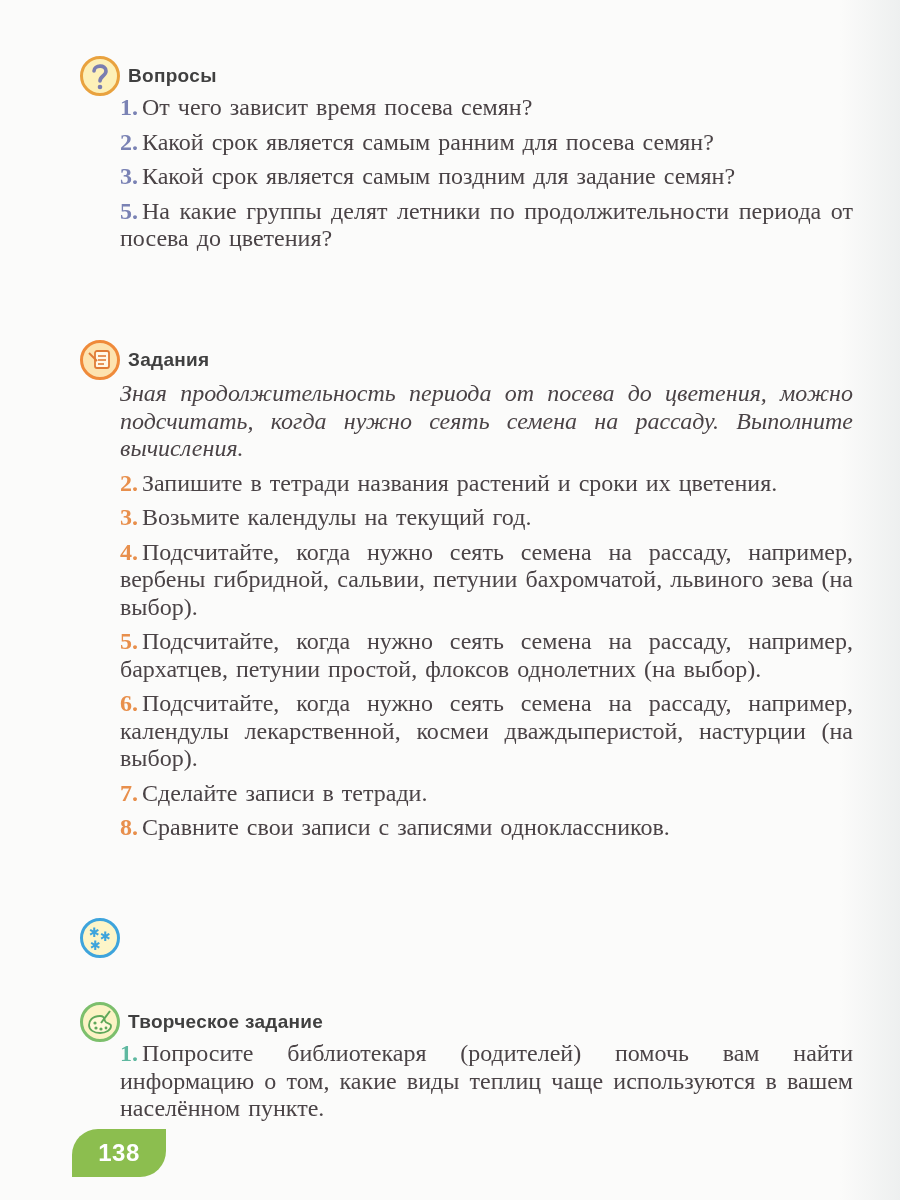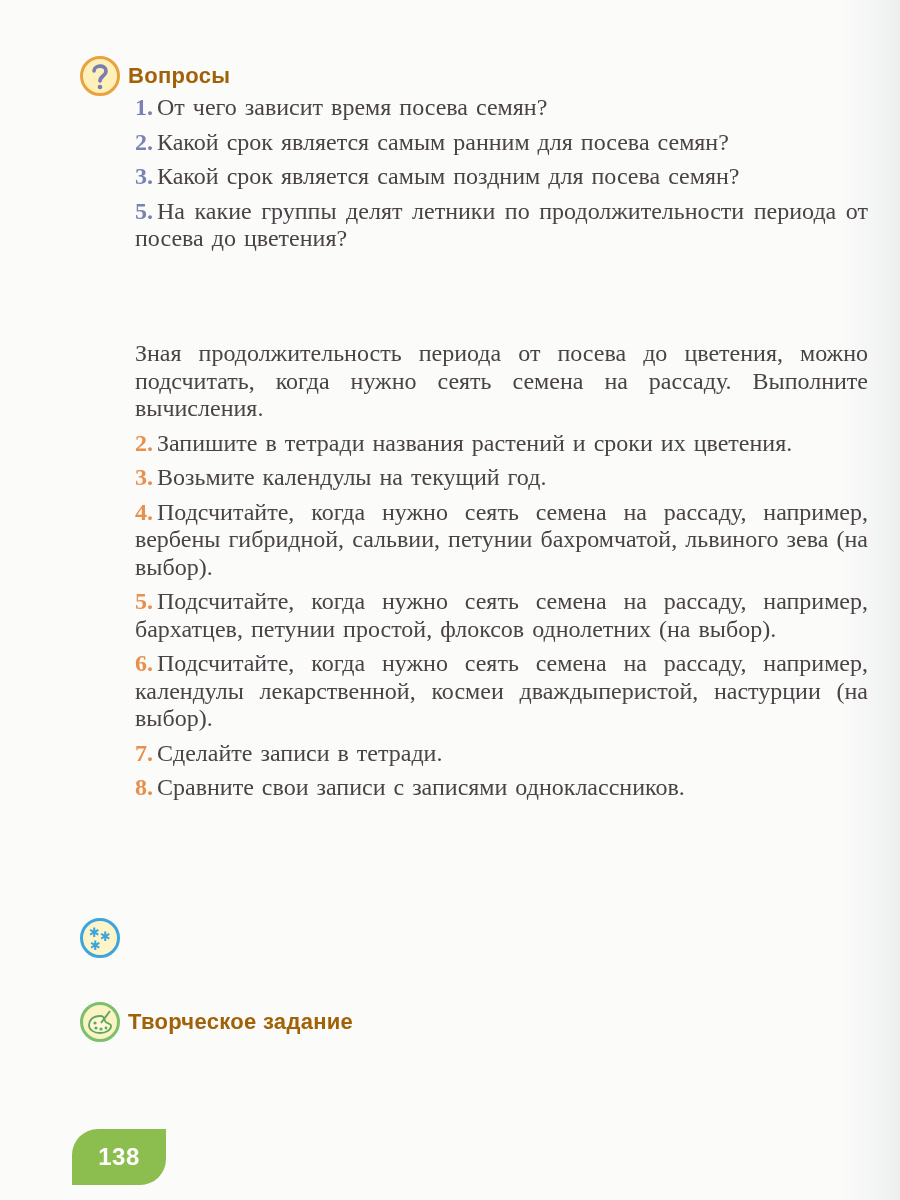--- a/index.html
+++ b/index.html
@@ -23,38 +23,38 @@
       width: 40px; height: 40px; border-radius: 50%;
       box-sizing: border-box; flex: 0 0 40px;
       display: flex; align-items: center; justify-content: center;
     }
     .icon-question { background: #fdf0b8; border: 3px solid #e9a23e; }
     .icon-task { background: #fde3b0; border: 3px solid #ef8a3a; }
     .icon-snow { background: #fdf5c8; border: 3px solid #3ea4dc; }
     .icon-palette { background: #fbf3c4; border: 3px solid #7cbf6c; }
     .section-title {
       font-family: "Liberation Sans", "DejaVu Sans", sans-serif;
-      font-weight: bold; font-size: 22px; color: #a16207;
+      font-weight: bold; font-size: 19px; color: #404040;
       margin-left: 8px; letter-spacing: 0.3px;
     }
     .body-text {
-      margin-left: 55px; width: 733px;
+      margin-left: 40px; width: 733px;
       font-size: 24px; line-height: 27.5px;
       text-align: justify; word-spacing: 2px;
     }
     .item { margin-bottom: 7px; }
     .num { font-weight: bold; margin-right: 4px; }
     .num-blue { color: #7a82b4; }
     .num-orange { color: #e88f4c; }
     .num-green { color: #5fb8a0; }
-    .intro { margin-bottom: 7px; }
+    .intro { margin-bottom: 7px; font-style: italic; }
     .snow-row { position: absolute; left: 80px; top: 918px; }
     .page-number {
       position: absolute; left: 72px; top: 1129px;
-      width: 94px; height: 56px;
+      width: 94px; height: 48px;
       background: #8cbe4f;
       border-radius: 26px 0 26px 0;
       color: #ffffff;
       font-family: "Liberation Sans", "DejaVu Sans", sans-serif;
       font-weight: bold; font-size: 24px;
       display: flex; align-items: center; justify-content: center;
       letter-spacing: 0.5px;
     }
   </style>
 </head>
@@ -68,26 +68,38 @@
       <svg width="26" height="30" viewBox="0 0 26 30">
         <path d="M7 10 C7 4 19 3 19 10 C19 15 13 15 13 20" fill="none" stroke="#7a7db0" stroke-width="3.6" stroke-linecap="round"></path>
         <circle cx="13" cy="26" r="2.3" fill="#7a7db0"></circle>
       </svg>
     </div>
     <span class="section-title">Вопросы</span>
   </div>
   <div class="body-text" style="margin-top:-2px;">
     <div class="item"><span class="num num-blue">1.</span><span>От чего зависит время посева семян?</span></div>
     <div class="item"><span class="num num-blue">2.</span><span>Какой срок является самым ранним для посева семян?</span></div>
-    <div class="item"><span class="num num-blue">3.</span><span>Какой срок является самым поздним для посева семян?</span></div>
+    <div class="item"><span class="num num-blue">3.</span><span>Какой срок является самым поздним для задание семян?</span></div>
     <div class="item"><span class="num num-blue">5.</span><span>На какие группы делят летники по продолжительности периода от посева до цветения?</span></div>
   </div>
 </div>
 
 <div class="section" style="top:340px;">
+  <div class="section-header">
+    <div class="icon icon-task">
+      <svg width="28" height="28" viewBox="0 0 28 28">
+        <rect x="9" y="5" width="14" height="17" rx="2" fill="#fff8e8" stroke="#e07b36" stroke-width="1.8"></rect>
+        <line x1="12" y1="10" x2="20" y2="10" stroke="#e07b36" stroke-width="1.6"></line>
+        <line x1="12" y1="14" x2="20" y2="14" stroke="#e07b36" stroke-width="1.6"></line>
+        <line x1="12" y1="18" x2="18" y2="18" stroke="#e07b36" stroke-width="1.6"></line>
+        <line x1="3" y1="7" x2="11" y2="15" stroke="#e07b36" stroke-width="2"></line>
+      </svg>
+    </div>
+    <span class="section-title">Задания</span>
+  </div>
   <div class="body-text" style="margin-top:0px;">
     <div class="intro">Зная продолжительность периода от посева до цветения, можно подсчитать, когда нужно сеять семена на рассаду. Выполните вычисления.</div>
     <div class="item"><span class="num num-orange">2.</span><span>Запишите в тетради названия растений и сроки их цветения.</span></div>
     <div class="item"><span class="num num-orange">3.</span><span>Возьмите календулы на текущий год.</span></div>
     <div class="item"><span class="num num-orange">4.</span><span>Подсчитайте, когда нужно сеять семена на рассаду, например, вербены гибридной, сальвии, петунии бахромчатой, львиного зева (на выбор).</span></div>
     <div class="item"><span class="num num-orange">5.</span><span>Подсчитайте, когда нужно сеять семена на рассаду, например, бархатцев, петунии простой, флоксов однолетних (на выбор).</span></div>
     <div class="item"><span class="num num-orange">6.</span><span>Подсчитайте, когда нужно сеять семена на рассаду, например, календулы лекарственной, космеи дваждыперистой, настурции (на выбор).</span></div>
     <div class="item"><span class="num num-orange">7.</span><span>Сделайте записи в тетради.</span></div>
     <div class="item"><span class="num num-orange">8.</span><span>Сравните свои записи с записями одноклассников.</span></div>
   </div>
@@ -110,15 +122,18 @@
         <path d="M15 9 C7 9 4 14 4 18 C4 23 9 26 15 26 C21 26 26 23 26 19 C26 16 21 17 20 14 C19 11 19 9 15 9 Z" fill="#fff9da" stroke="#5fa85a" stroke-width="1.8"></path>
         <circle cx="10" cy="16" r="1.6" fill="#5fa85a"></circle>
         <circle cx="11" cy="21" r="1.6" fill="#5fa85a"></circle>
         <circle cx="16" cy="22" r="1.6" fill="#5fa85a"></circle>
         <circle cx="21" cy="21" r="1.4" fill="#5fa85a"></circle>
         <line x1="16" y1="16" x2="25" y2="4" stroke="#5fa85a" stroke-width="2"></line>
       </svg>
     </div>
     <span class="section-title">Творческое задание</span>
   </div>
+  <div class="body-text" style="margin-top:-2px;">
+    <div class="item"><span class="num num-green">1.</span><span>Попросите библиотекаря (родителей) помочь вам найти информацию о том, какие виды теплиц чаще используются в вашем населённом пункте.</span></div>
+  </div>
 </div>
 
 <div class="page-number">138</div>
 
 </body></html>

